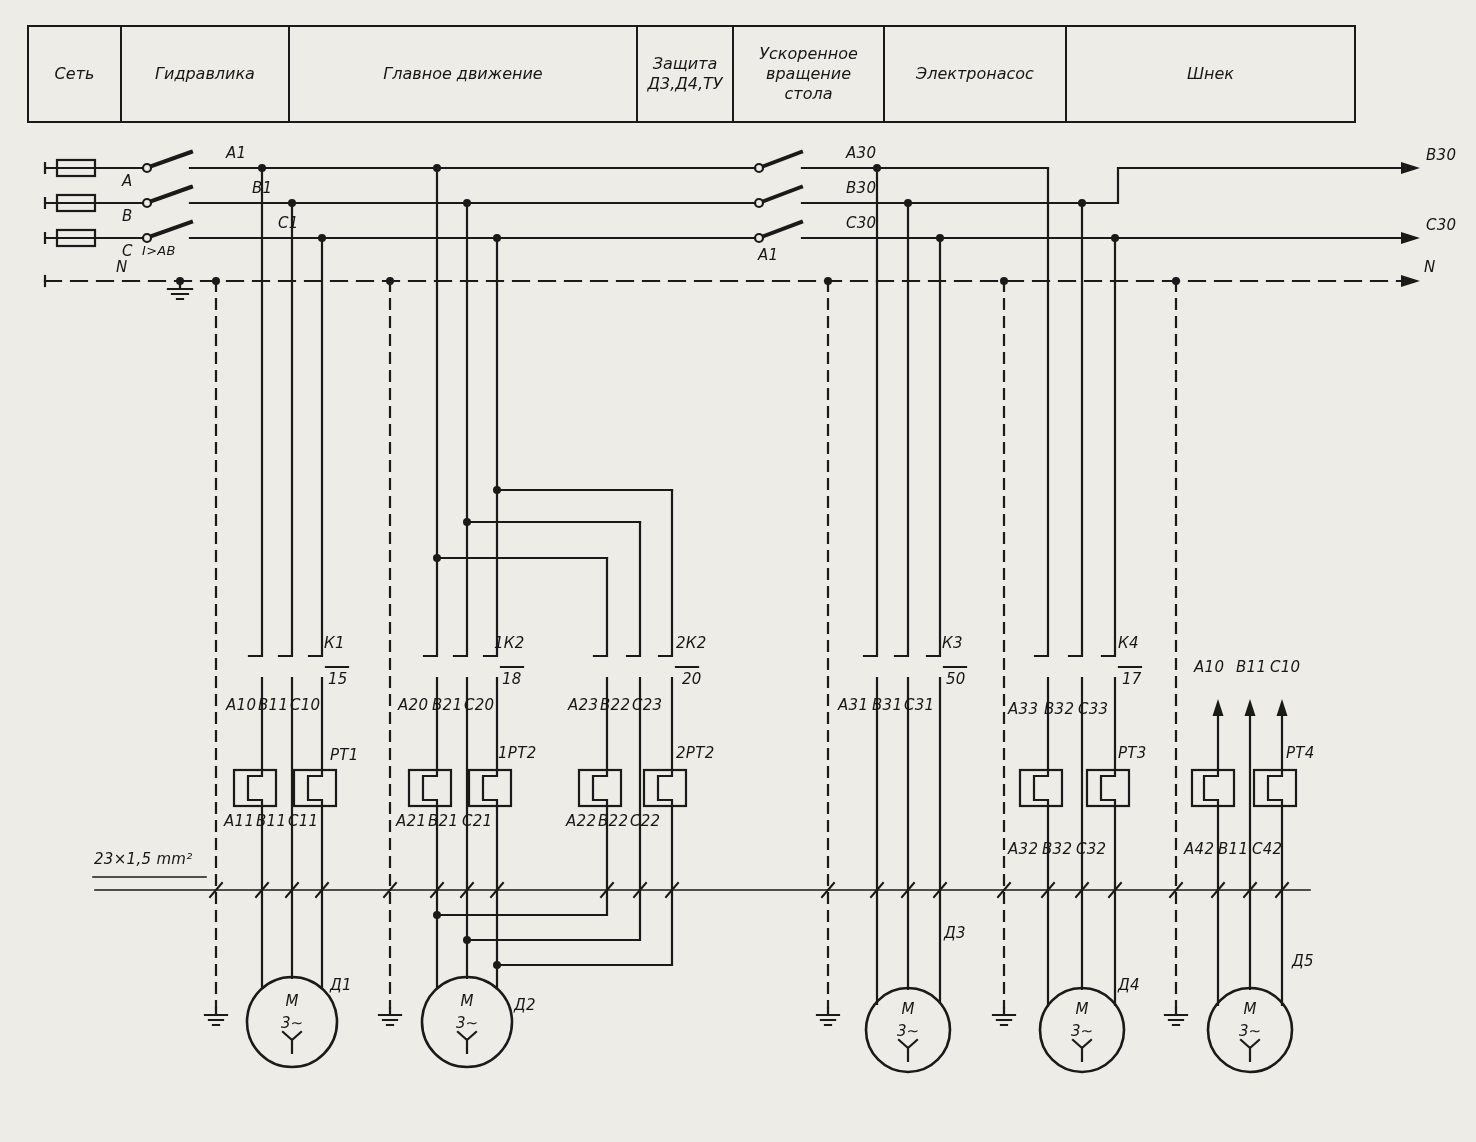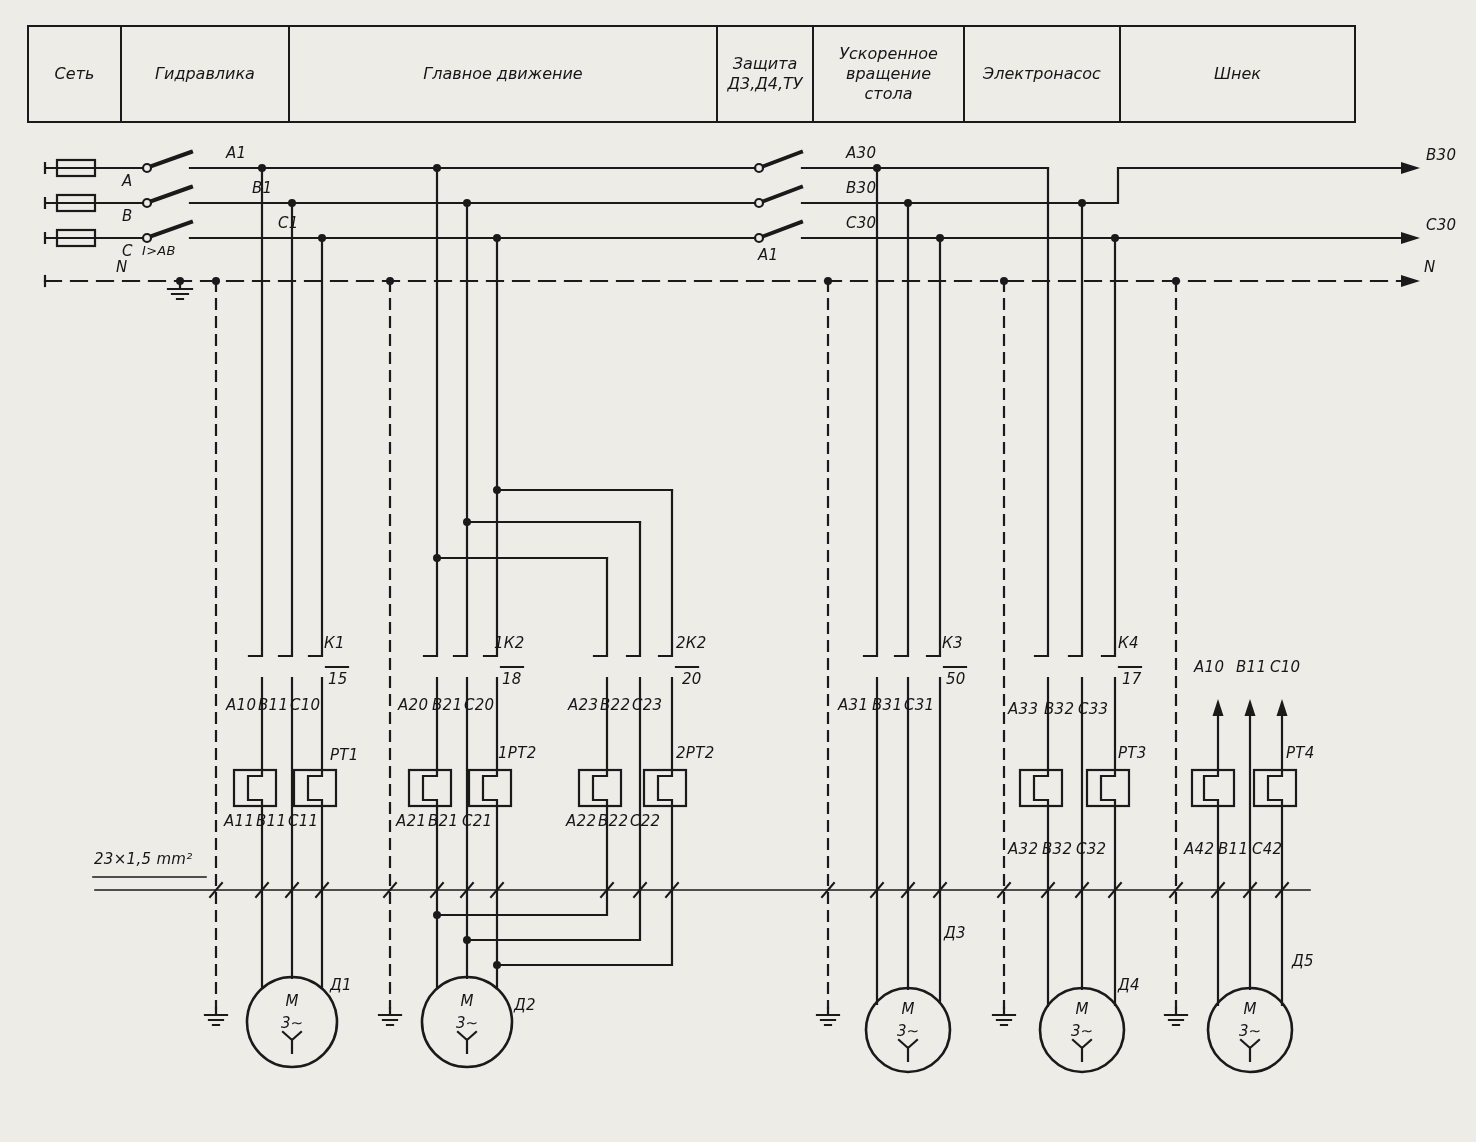--- a/index.html
+++ b/index.html
@@ -184,27 +184,27 @@
         <circle cx="437" cy="915" r="4"></circle>
           <circle cx="467" cy="940" r="4"></circle>
           <circle cx="497" cy="965" r="4"></circle>
       </g>
     </g>
   </svg>
 
   <div class="hdr">
     <div class="hcell" style="width:93px">Сеть</div>
     <div class="hcell" style="width:168px">Гидравлика</div>
-    <div class="hcell" style="width:428px">Главное движение</div>
+    <div class="hcell" style="width:348px">Главное движение</div>
     <div class="hcell" style="width:96px">Защита
 Д3,Д4,ТУ</div>
     <div class="hcell" style="width:151px">Ускоренное
 вращение
 стола</div>
-    <div class="hcell" style="width:156px">Электронасос</div>
+    <div class="hcell" style="width:182px">Электронасос</div>
     <div class="hcell" style="flex:1">Шнек</div>
   </div>
 
   <div class="lb" style="left:122px;top:172px">А</div>
   <div class="lb" style="left:122px;top:207px">В</div>
   <div class="lb" style="left:122px;top:242px">С</div>
   <div class="lb" style="left:116px;top:258px">N</div>
   <div class="lb sm" style="left:142px;top:243px">I&gt;АВ</div>
 
   <div class="lb" style="left:226px;top:144px">А1</div>

